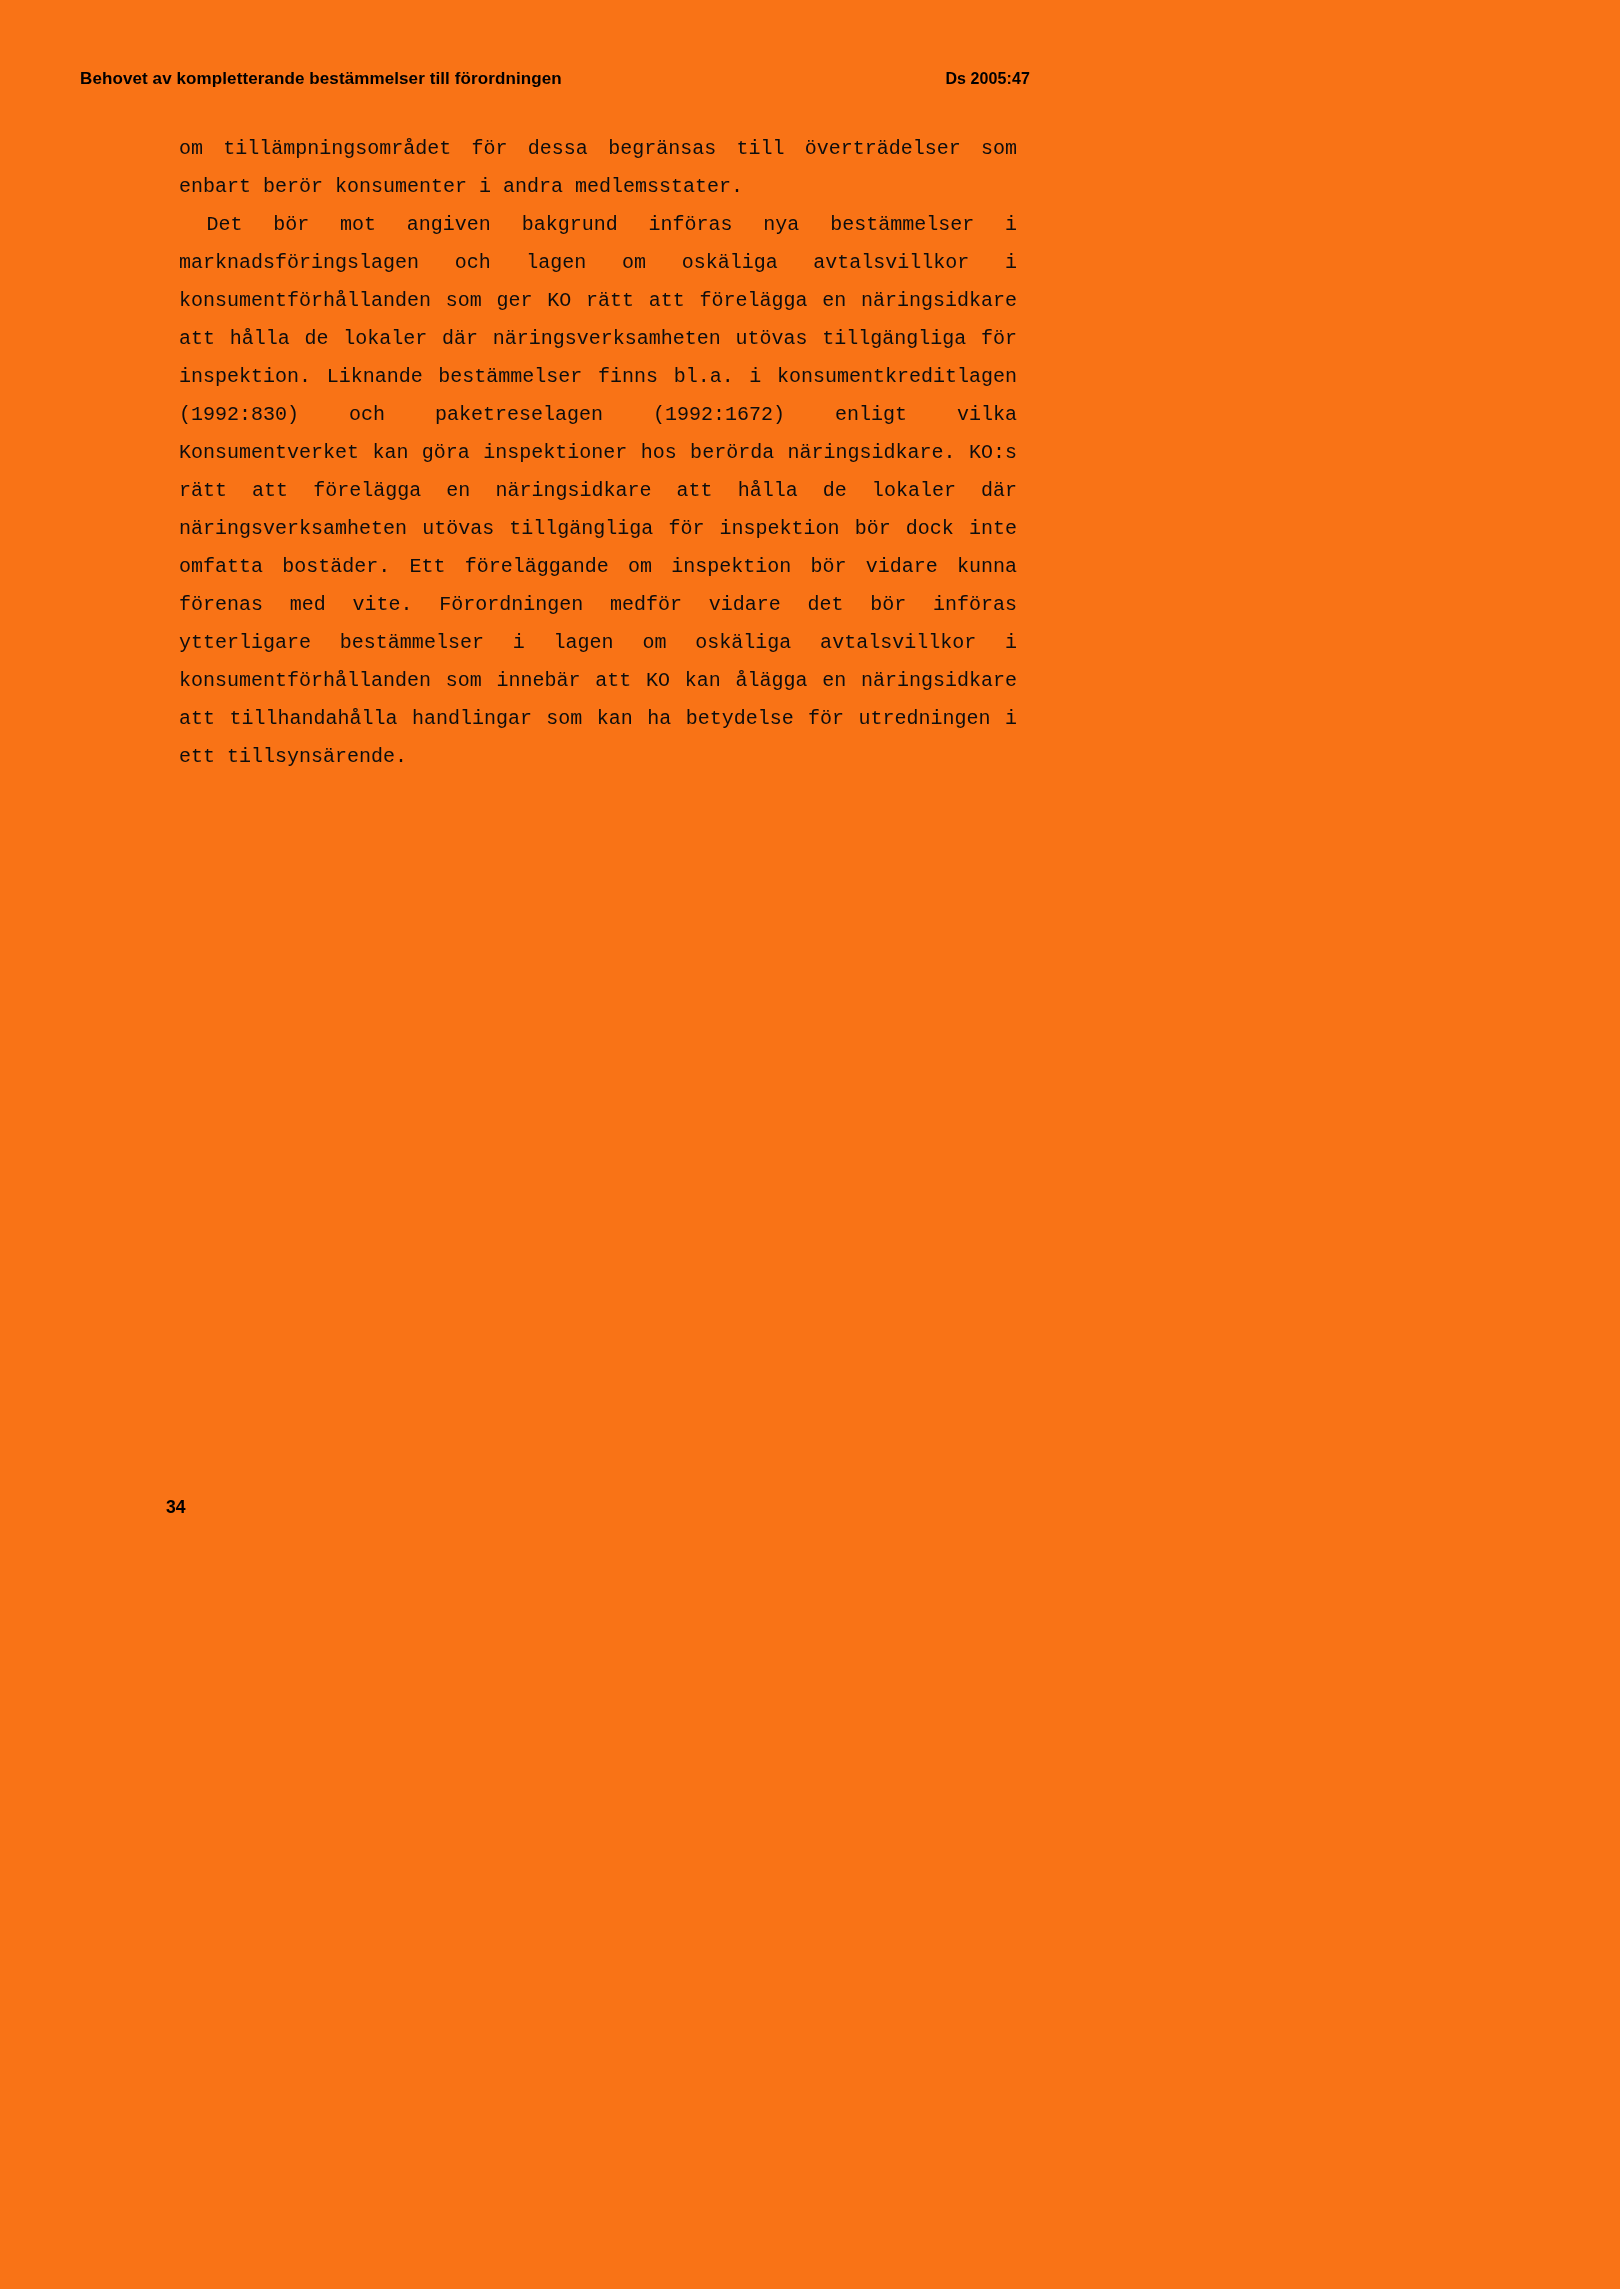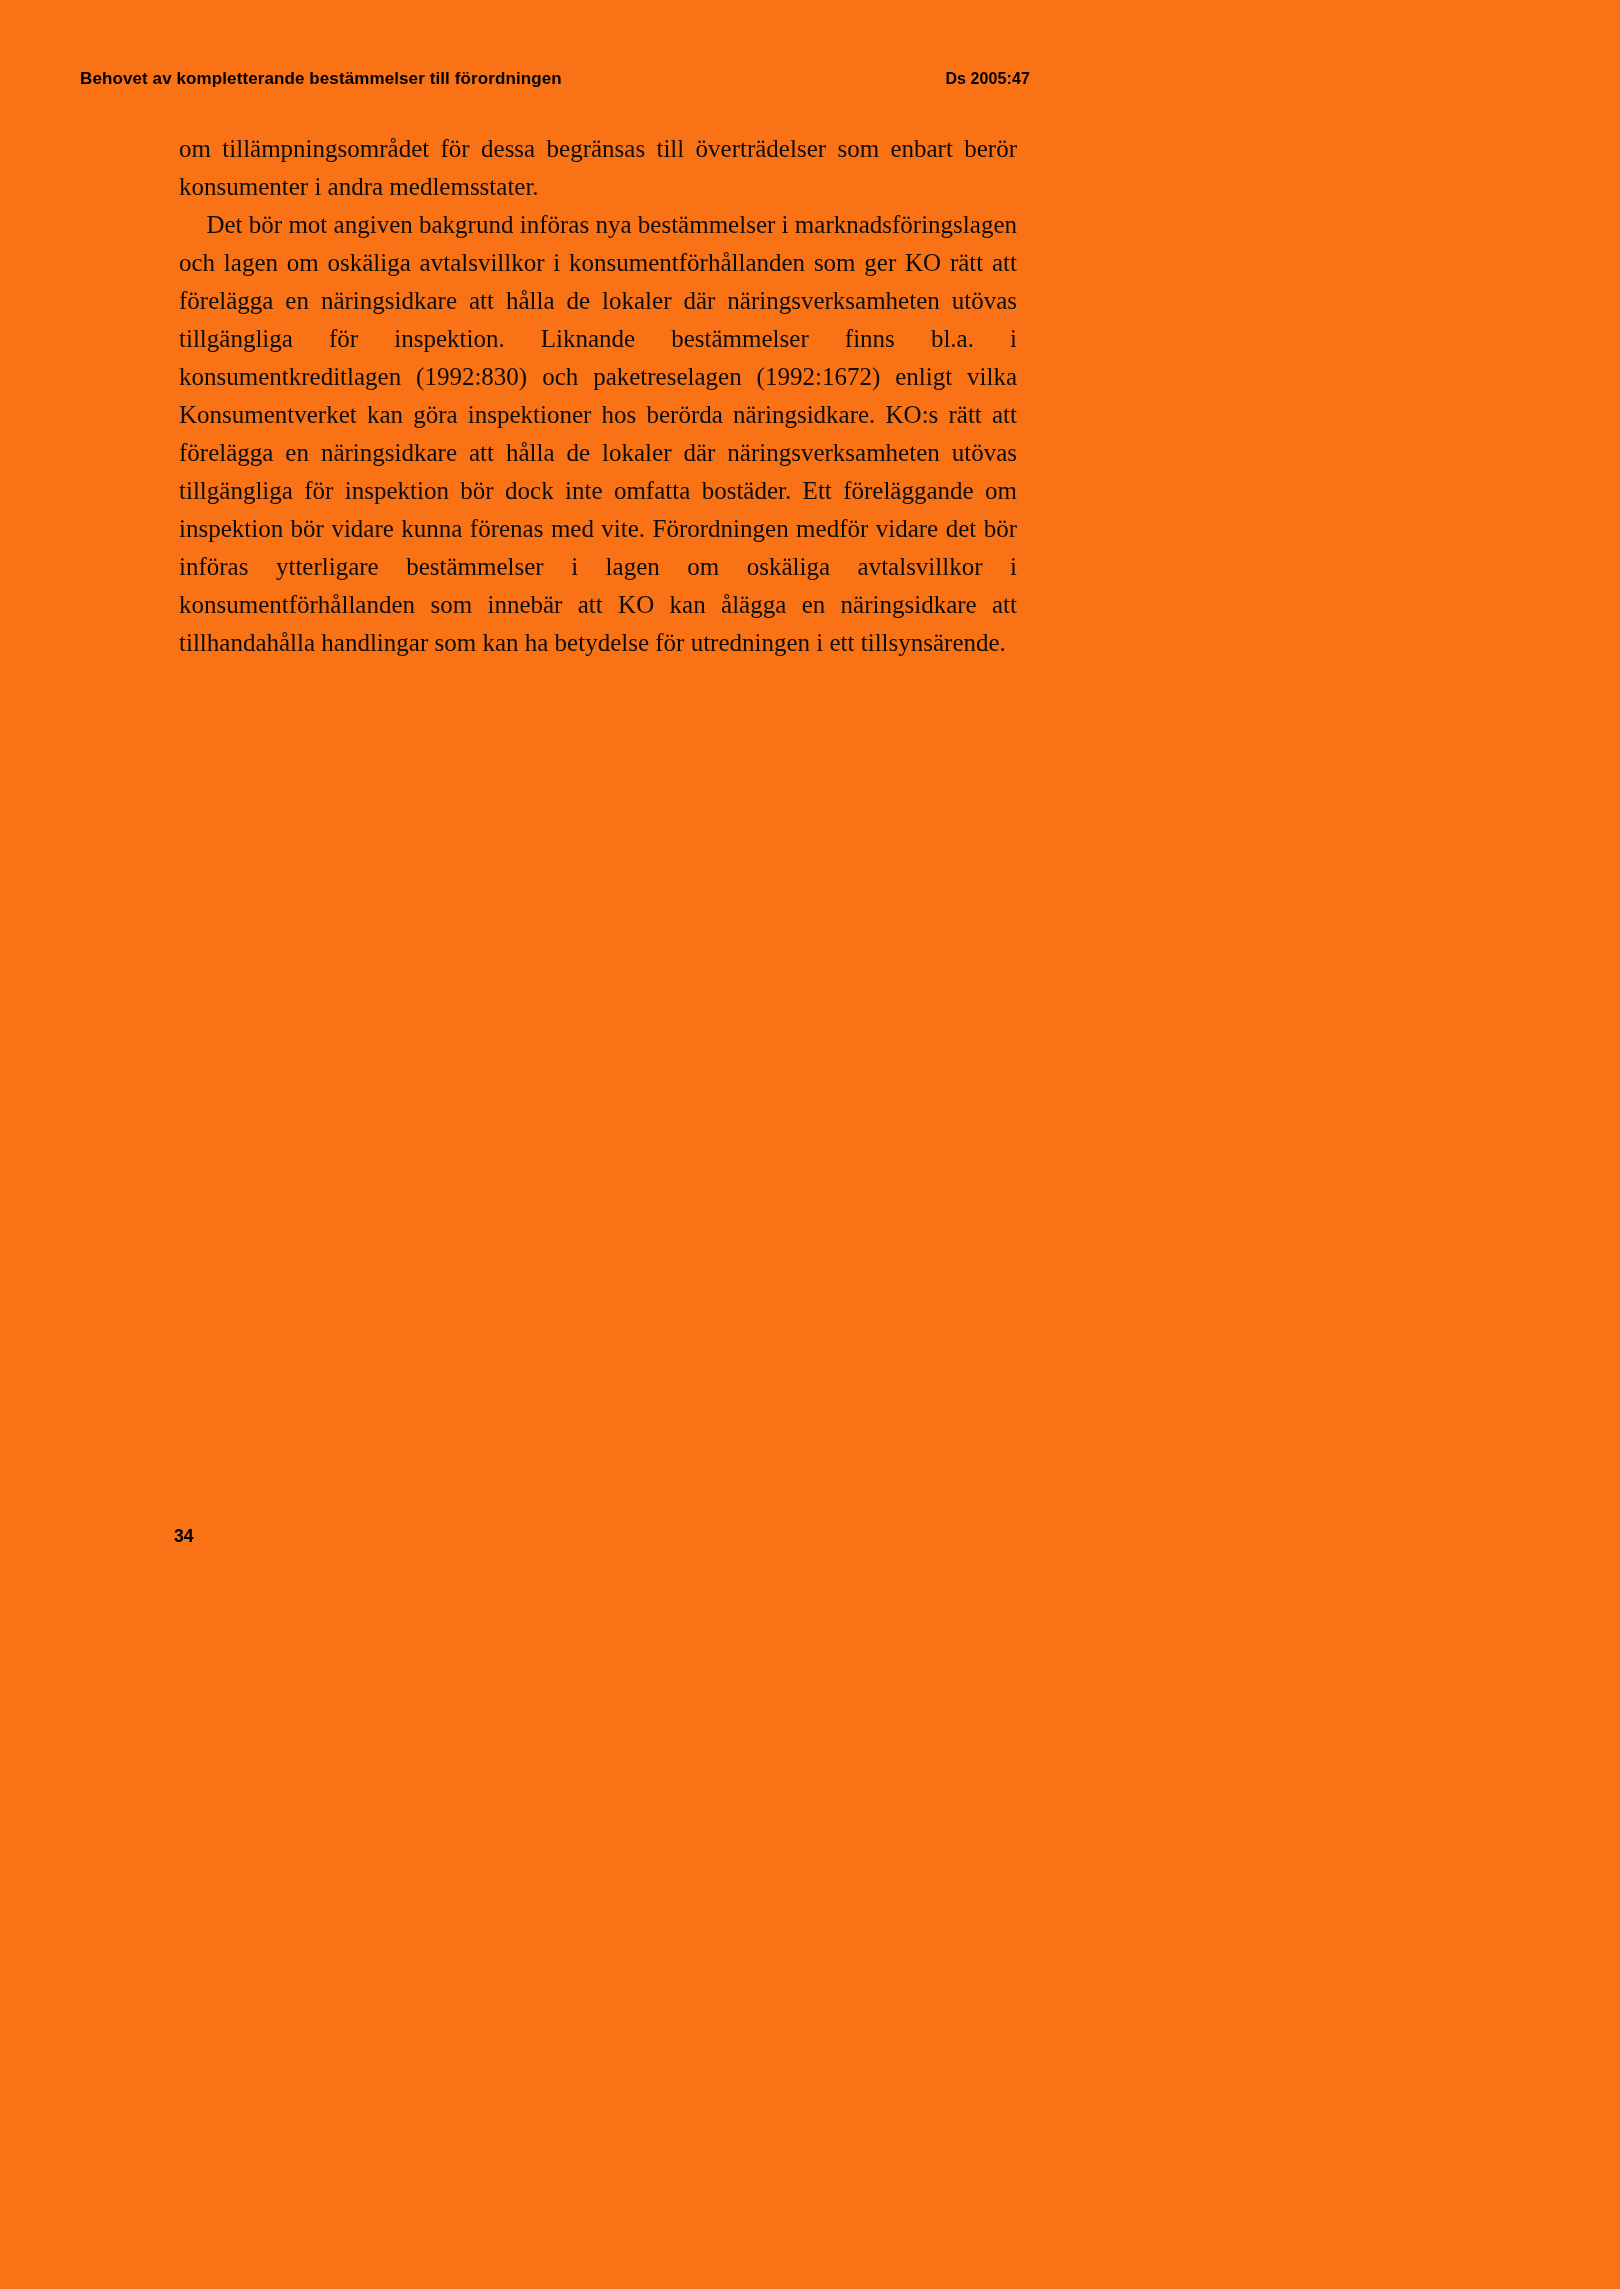--- a/index.html
+++ b/index.html
@@ -36,41 +36,40 @@
   .header-right {
     white-space: nowrap;
     padding-right: 510px;
     font-size: 16px;
   }
   .body-text {
     position: absolute;
     top: 130px;
     left: 179px;
     width: 838px;
-    font-family: Liberation Serif, serif;
-    font-size: 25px;
+    font-family: Liberation Mono, monospace;
+    font-size: 20px;
     line-height: 38px;
     text-align: justify;
     text-justify: inter-word;
     color: #0d0d0d;
   }
   .body-text p {
     margin: 0;
   }
   .body-text p.indent {
     text-indent: 27.4px;
   }
   .page-number {
     position: absolute;
     top: 1497px;
-    left: 174px;
+    left: 166px;
     font-family: "Liberation Sans", sans-serif;
     font-weight: bold;
     font-size: 17.6px;
-    margin-top: 29px;
   }
 </style>
 </head>
 <body>
 
 <div class="page">
 
   <div class="header">
     <span class="header-left">Behovet av kompletterande bestämmelser till förordningen</span>
     <span class="header-right">Ds 2005:47</span>

